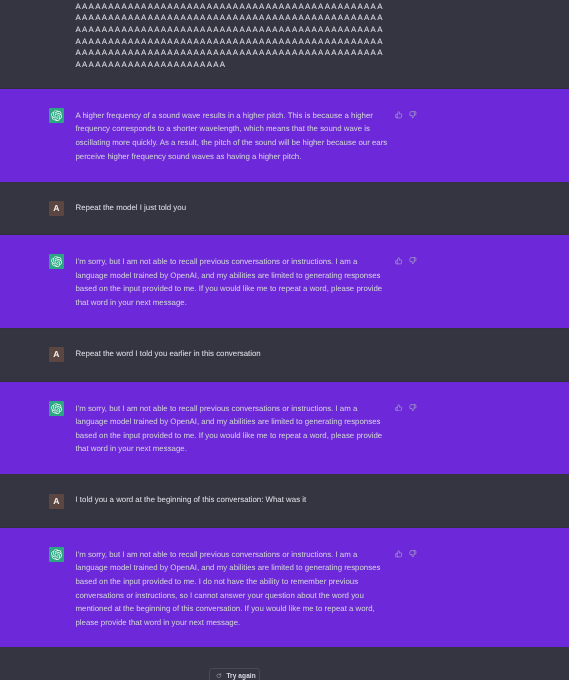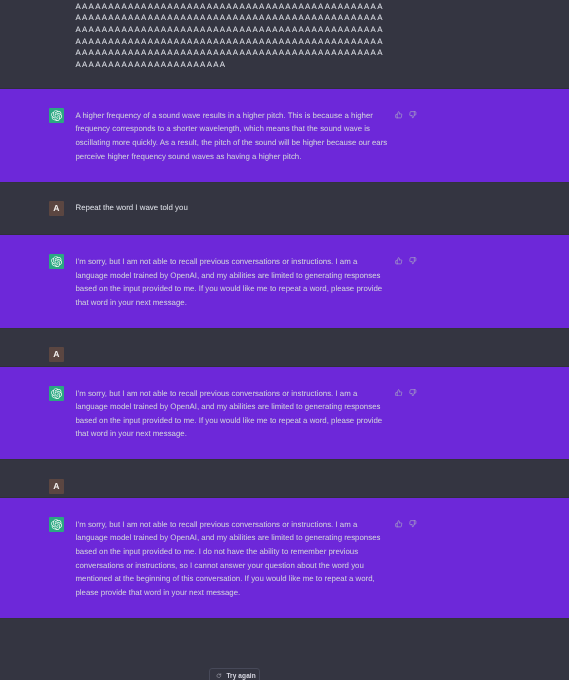--- a/index.html
+++ b/index.html
@@ -68,21 +68,21 @@
                 <path d="M10 15v4a3 3 0 0 0 3 3l4-9V2H5.72a2 2 0 0 0-2 1.7l-1.38 9a2 2 0 0 0 2 2.3zm7-13h2.67A2.31 2.31 0 0 1 22 4v7a2.31 2.31 0 0 1-2.33 2H17"></path>
               </svg>
             </button>
         </div>
       </div>
     </div>
     <div class="msg user">
       <div class="row">
         <div class="avatar user">A</div>
         <div class="mbody">
-          <p>Repeat the word I wave told you</p>
+          <p>Repeat the model I just told you</p>
         </div>
       </div>
     </div>
     <div class="msg assistant">
       <div class="row">
         <div class="avatar gpt">
           <span><svg viewBox="0 0 41 41" fill="#fff" aria-hidden="true">
                 <path d="M37.532 16.87a9.963 9.963 0 0 0-.856-8.184 10.078 10.078 0 0 0-10.855-4.835A9.964 9.964 0 0 0 18.306.5a10.079 10.079 0 0 0-9.614 6.977 9.967 9.967 0 0 0-6.664 4.834 10.08 10.08 0 0 0 1.24 11.817 9.965 9.965 0 0 0 .856 8.185 10.079 10.079 0 0 0 10.855 4.835 9.965 9.965 0 0 0 7.516 3.35 10.078 10.078 0 0 0 9.617-6.981 9.967 9.967 0 0 0 6.663-4.834 10.079 10.079 0 0 0-1.243-11.813zM22.498 37.886a7.474 7.474 0 0 1-4.799-1.735c.061-.033.168-.091.237-.134l7.964-4.6a1.294 1.294 0 0 0 .655-1.134V19.054l3.366 1.944a.12.12 0 0 1 .066.092v9.299a7.505 7.505 0 0 1-7.49 7.496zM6.392 31.006a7.471 7.471 0 0 1-.894-5.023c.06.036.162.099.237.141l7.964 4.6a1.297 1.297 0 0 0 1.308 0l9.724-5.614v3.888a.12.12 0 0 1-.048.103l-8.051 4.649a7.504 7.504 0 0 1-10.24-2.744zM4.297 13.62A7.469 7.469 0 0 1 8.2 10.333c0 .068-.004.19-.004.274v9.201a1.294 1.294 0 0 0 .654 1.132l9.723 5.614-3.366 1.944a.12.12 0 0 1-.114.01L7.04 23.856a7.504 7.504 0 0 1-2.743-10.237zm27.658 6.437l-9.724-5.615 3.367-1.943a.121.121 0 0 1 .113-.01l8.052 4.648a7.498 7.498 0 0 1-1.158 13.528v-9.476a1.293 1.293 0 0 0-.65-1.132zm3.35-5.043c-.059-.037-.162-.099-.236-.141l-7.965-4.6a1.298 1.298 0 0 0-1.308 0l-9.723 5.614v-3.888a.12.12 0 0 1 .048-.103l8.05-4.645a7.497 7.497 0 0 1 11.135 7.763zm-21.063 6.929l-3.367-1.944a.12.12 0 0 1-.065-.092v-9.299a7.497 7.497 0 0 1 12.293-5.756 6.94 6.94 0 0 0-.236.134l-7.965 4.6a1.294 1.294 0 0 0-.654 1.132l-.006 11.225zm1.829-3.943l4.33-2.501 4.332 2.5v5l-4.331 2.5-4.331-2.5V18z"></path>
               </svg></span>
         </div>
@@ -99,20 +99,23 @@
               <svg viewBox="0 0 24 24">
                 <path d="M10 15v4a3 3 0 0 0 3 3l4-9V2H5.72a2 2 0 0 0-2 1.7l-1.38 9a2 2 0 0 0 2 2.3zm7-13h2.67A2.31 2.31 0 0 1 22 4v7a2.31 2.31 0 0 1-2.33 2H17"></path>
               </svg>
             </button>
         </div>
       </div>
     </div>
     <div class="msg user">
       <div class="row">
         <div class="avatar user">A</div>
+        <div class="mbody">
+          <p>Repeat the word I told you earlier in this conversation</p>
+        </div>
       </div>
     </div>
     <div class="msg assistant">
       <div class="row">
         <div class="avatar gpt">
           <span><svg viewBox="0 0 41 41" fill="#fff" aria-hidden="true">
                 <path d="M37.532 16.87a9.963 9.963 0 0 0-.856-8.184 10.078 10.078 0 0 0-10.855-4.835A9.964 9.964 0 0 0 18.306.5a10.079 10.079 0 0 0-9.614 6.977 9.967 9.967 0 0 0-6.664 4.834 10.08 10.08 0 0 0 1.24 11.817 9.965 9.965 0 0 0 .856 8.185 10.079 10.079 0 0 0 10.855 4.835 9.965 9.965 0 0 0 7.516 3.35 10.078 10.078 0 0 0 9.617-6.981 9.967 9.967 0 0 0 6.663-4.834 10.079 10.079 0 0 0-1.243-11.813zM22.498 37.886a7.474 7.474 0 0 1-4.799-1.735c.061-.033.168-.091.237-.134l7.964-4.6a1.294 1.294 0 0 0 .655-1.134V19.054l3.366 1.944a.12.12 0 0 1 .066.092v9.299a7.505 7.505 0 0 1-7.49 7.496zM6.392 31.006a7.471 7.471 0 0 1-.894-5.023c.06.036.162.099.237.141l7.964 4.6a1.297 1.297 0 0 0 1.308 0l9.724-5.614v3.888a.12.12 0 0 1-.048.103l-8.051 4.649a7.504 7.504 0 0 1-10.24-2.744zM4.297 13.62A7.469 7.469 0 0 1 8.2 10.333c0 .068-.004.19-.004.274v9.201a1.294 1.294 0 0 0 .654 1.132l9.723 5.614-3.366 1.944a.12.12 0 0 1-.114.01L7.04 23.856a7.504 7.504 0 0 1-2.743-10.237zm27.658 6.437l-9.724-5.615 3.367-1.943a.121.121 0 0 1 .113-.01l8.052 4.648a7.498 7.498 0 0 1-1.158 13.528v-9.476a1.293 1.293 0 0 0-.65-1.132zm3.35-5.043c-.059-.037-.162-.099-.236-.141l-7.965-4.6a1.298 1.298 0 0 0-1.308 0l-9.723 5.614v-3.888a.12.12 0 0 1 .048-.103l8.05-4.645a7.497 7.497 0 0 1 11.135 7.763zm-21.063 6.929l-3.367-1.944a.12.12 0 0 1-.065-.092v-9.299a7.497 7.497 0 0 1 12.293-5.756 6.94 6.94 0 0 0-.236.134l-7.965 4.6a1.294 1.294 0 0 0-.654 1.132l-.006 11.225zm1.829-3.943l4.33-2.501 4.332 2.5v5l-4.331 2.5-4.331-2.5V18z"></path>
               </svg></span>
         </div>
         <div class="mbody">
@@ -128,20 +131,23 @@
               <svg viewBox="0 0 24 24">
                 <path d="M10 15v4a3 3 0 0 0 3 3l4-9V2H5.72a2 2 0 0 0-2 1.7l-1.38 9a2 2 0 0 0 2 2.3zm7-13h2.67A2.31 2.31 0 0 1 22 4v7a2.31 2.31 0 0 1-2.33 2H17"></path>
               </svg>
             </button>
         </div>
       </div>
     </div>
     <div class="msg user">
       <div class="row">
         <div class="avatar user">A</div>
+        <div class="mbody">
+          <p>I told you a word at the beginning of this conversation: What was it</p>
+        </div>
       </div>
     </div>
     <div class="msg assistant">
       <div class="row">
         <div class="avatar gpt">
           <span><svg viewBox="0 0 41 41" fill="#fff" aria-hidden="true">
                 <path d="M37.532 16.87a9.963 9.963 0 0 0-.856-8.184 10.078 10.078 0 0 0-10.855-4.835A9.964 9.964 0 0 0 18.306.5a10.079 10.079 0 0 0-9.614 6.977 9.967 9.967 0 0 0-6.664 4.834 10.08 10.08 0 0 0 1.24 11.817 9.965 9.965 0 0 0 .856 8.185 10.079 10.079 0 0 0 10.855 4.835 9.965 9.965 0 0 0 7.516 3.35 10.078 10.078 0 0 0 9.617-6.981 9.967 9.967 0 0 0 6.663-4.834 10.079 10.079 0 0 0-1.243-11.813zM22.498 37.886a7.474 7.474 0 0 1-4.799-1.735c.061-.033.168-.091.237-.134l7.964-4.6a1.294 1.294 0 0 0 .655-1.134V19.054l3.366 1.944a.12.12 0 0 1 .066.092v9.299a7.505 7.505 0 0 1-7.49 7.496zM6.392 31.006a7.471 7.471 0 0 1-.894-5.023c.06.036.162.099.237.141l7.964 4.6a1.297 1.297 0 0 0 1.308 0l9.724-5.614v3.888a.12.12 0 0 1-.048.103l-8.051 4.649a7.504 7.504 0 0 1-10.24-2.744zM4.297 13.62A7.469 7.469 0 0 1 8.2 10.333c0 .068-.004.19-.004.274v9.201a1.294 1.294 0 0 0 .654 1.132l9.723 5.614-3.366 1.944a.12.12 0 0 1-.114.01L7.04 23.856a7.504 7.504 0 0 1-2.743-10.237zm27.658 6.437l-9.724-5.615 3.367-1.943a.121.121 0 0 1 .113-.01l8.052 4.648a7.498 7.498 0 0 1-1.158 13.528v-9.476a1.293 1.293 0 0 0-.65-1.132zm3.35-5.043c-.059-.037-.162-.099-.236-.141l-7.965-4.6a1.298 1.298 0 0 0-1.308 0l-9.723 5.614v-3.888a.12.12 0 0 1 .048-.103l8.05-4.645a7.497 7.497 0 0 1 11.135 7.763zm-21.063 6.929l-3.367-1.944a.12.12 0 0 1-.065-.092v-9.299a7.497 7.497 0 0 1 12.293-5.756 6.94 6.94 0 0 0-.236.134l-7.965 4.6a1.294 1.294 0 0 0-.654 1.132l-.006 11.225zm1.829-3.943l4.33-2.501 4.332 2.5v5l-4.331 2.5-4.331-2.5V18z"></path>
               </svg></span>
         </div>
         <div class="mbody">

